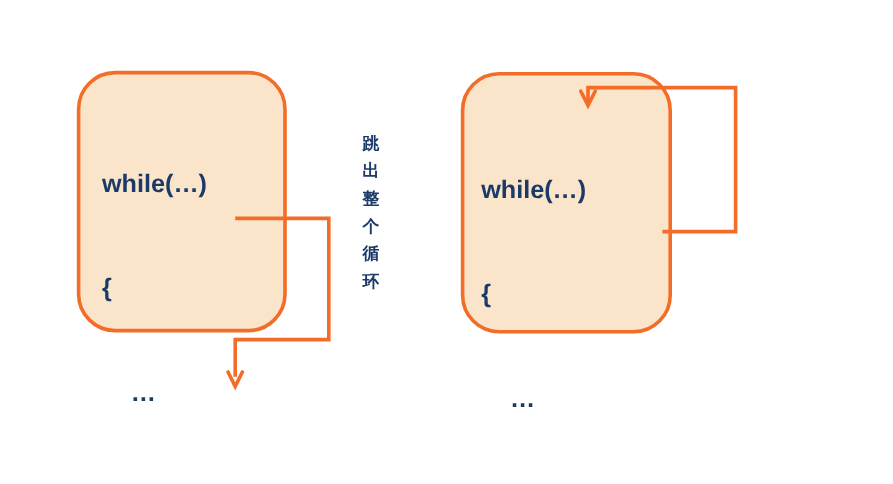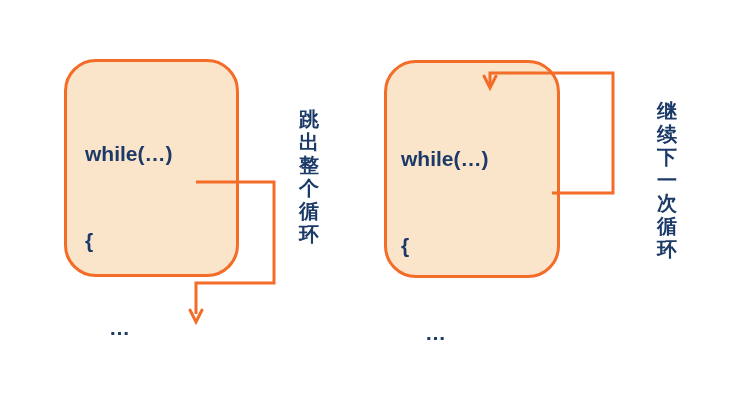--- a/index.html
+++ b/index.html
@@ -33,21 +33,21 @@
     white-space: pre;
   }
   .code-left  { left: 85px;  top: 81px; }
   .code-right { left: 401px; top: 86px; }
   .code .ind { padding-left: 24px; }
   .caption {
     position: absolute;
     width: 26px;
     color: var(--text_navy, #1B3A68);
     font-weight: 600;
-    font-size: 20px;
+    font-size: 14px;
     line-height: 23px;
     text-align: center;
     word-break: break-all;
   }
   .caption-left  { left: 296px; top: 108px; }
   .caption-right { left: 654px; top: 100px; }
   .arrows {
     position: absolute;
     left: 0; top: 0;
     width: 744px;
@@ -81,21 +81,20 @@
 
   <div class="code-box box-right"></div>
   <div class="code code-right">
     <div>while(…)</div>
     <div>{</div>
     <div class="ind">…</div>
     
     
     
   </div>
-  <div class="caption caption-right">继续下一次循环</div>
 
   <svg class="arrows" viewBox="0 0 744 403" xmlns="http://www.w3.org/2000/svg">
     <path d="M196,182 H274 V283 H196 V314" stroke="#F36C28"></path>
     <path class="head" d="M190,310 L196,322 L202,310" stroke="#F36C28"></path>
     <path d="M552,193 H613 V73 H490 V85" stroke="#F36C28"></path>
     <path class="head" d="M484,76 L490,88 L496,76" stroke="#F36C28"></path>
   </svg>
 
 </div>
 

